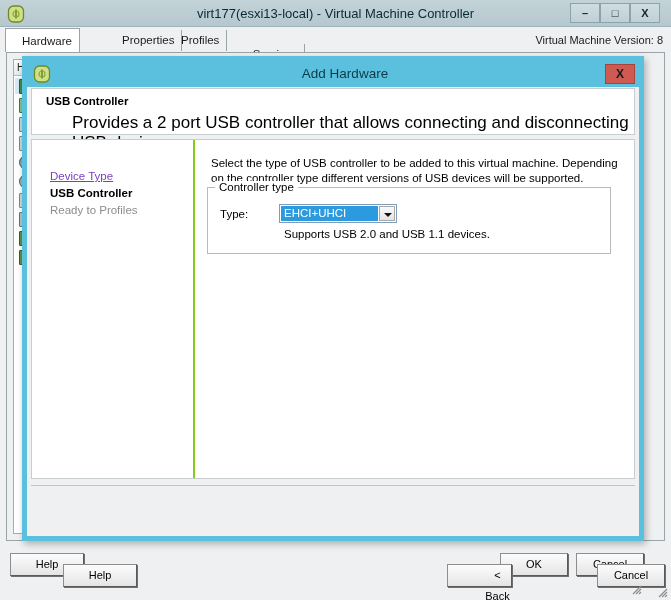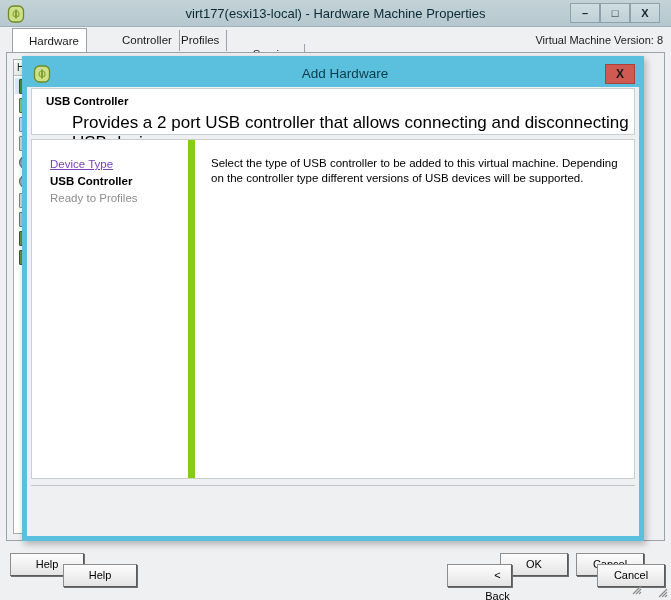--- a/index.html
+++ b/index.html
@@ -251,23 +251,23 @@
     left: 4px; top: 78px;
     width: 604px; height: 340px;
     background: #ffffff;
     border: 1px solid #c8cdcf;
     box-sizing: border-box;
   }
   #ah-steps {
     position: absolute;
     left: 0; top: 0;
     width: 163px; height: 338px;
-    border-right: 7px solid #84cc16;
-    box-sizing: border-box;
-    padding: 16px 0 0 18px;
+    border-right: 2px solid #84cc16;
+    box-sizing: border-box;
+    padding: 28px 0 0 18px;
   }
   .step {
     font-size: 11.5px;
     line-height: 17px;
     white-space: nowrap;
   }
   .step.link { color: #7a3fbe; text-decoration: underline; }
   .step.current { color: #000; font-weight: bold; }
   .step.pending { color: #8d8d8d; }
 
@@ -374,30 +374,30 @@
 <div id="vm-window">
 
   <div id="vm-titlebar">
     <span id="vm-app-icon">
       <svg width="18" height="18" viewBox="0 0 18 18">
         <rect x="1.5" y="1" width="15" height="16" rx="5" ry="5" fill="#cfe08a" stroke="#6f8a23" stroke-width="1.3"></rect>
         <path d="M9 4.5 L9 13.5" stroke="#6f8a23" stroke-width="1.6" fill="none"></path>
         <circle cx="9" cy="9" r="3" fill="none" stroke="#8aa832" stroke-width="1.2"></circle>
       </svg>
     </span>
-    <div id="vm-title-text">virt177(esxi13-local) - Hardware Machine Properties</div>
+    <div id="vm-title-text">virt177(esxi13-local) - Virtual Machine Controller</div>
     <div class="win-btn" id="btn-min">–</div>
     <div class="win-btn" id="btn-max">□</div>
     <div class="win-btn" id="btn-close">X</div>
   </div>
 
   <div id="vm-tabstrip">
-    <div class="vm-tab selected" style="left:12px;padding-left:16px;">Hardware</div>
+    <div class="vm-tab selected" style="left:5px;padding-left:16px;">Hardware</div>
     <div class="vm-tab" style="left:65px;margin-top:30px;">Options</div>
-    <div class="vm-tab" style="left:115px;">Controller</div>
+    <div class="vm-tab" style="left:115px;">Properties</div>
     <div class="vm-tab" style="left:174px;">Profiles</div>
     <div class="vm-tab" style="left:240px;margin-top:14px;">vServices</div>
     <div id="vm-version">Virtual Machine Version: 8</div>
   </div>
 
   <div id="vm-content">
     <div id="vm-hwlist">
       <div id="vm-hwlist-header">H...</div>
       <div class="hw-row-sel" style="top:18px;"></div>
       <span class="hw-icon" style="top:19px;background:#3f8f3f;border:1px solid #2c5f2c;"></span>
@@ -448,20 +448,33 @@
 
     <div id="ah-steps">
       <div class="step link">Device Type</div>
       <div class="step current">USB Controller</div>
       <div class="step pending">Ready to Profiles</div>
     </div>
 
     <div id="ah-pane">
       <div id="ah-pane-desc">Select the type of USB controller to be added to this virtual machine. Depending on the controller type different versions of USB devices will be supported.</div>
 
+      <div id="ah-group">
+        <span id="ah-group-legend">Controller type</span>
+        <span id="ah-type-label">Type:</span>
+
+        <div id="ah-combo">
+          <div id="ah-combo-value">EHCI+UHCI</div>
+          <div id="ah-combo-arrow">
+              <i></i>
+            </div>
+        </div>
+
+        <span id="ah-hint">Supports USB 2.0 and USB 1.1 devices.</span>
+      </div>
     </div>
   </div>
 
   <div id="ah-footer"></div>
 
   <div class="classic-btn" id="ah-help-btn">Help</div>
   <div class="classic-btn" id="ah-back-btn">&lt; Back</div>
   <div class="classic-btn" id="ah-cancel-btn">Cancel</div>
 
   <span id="ah-grip">

